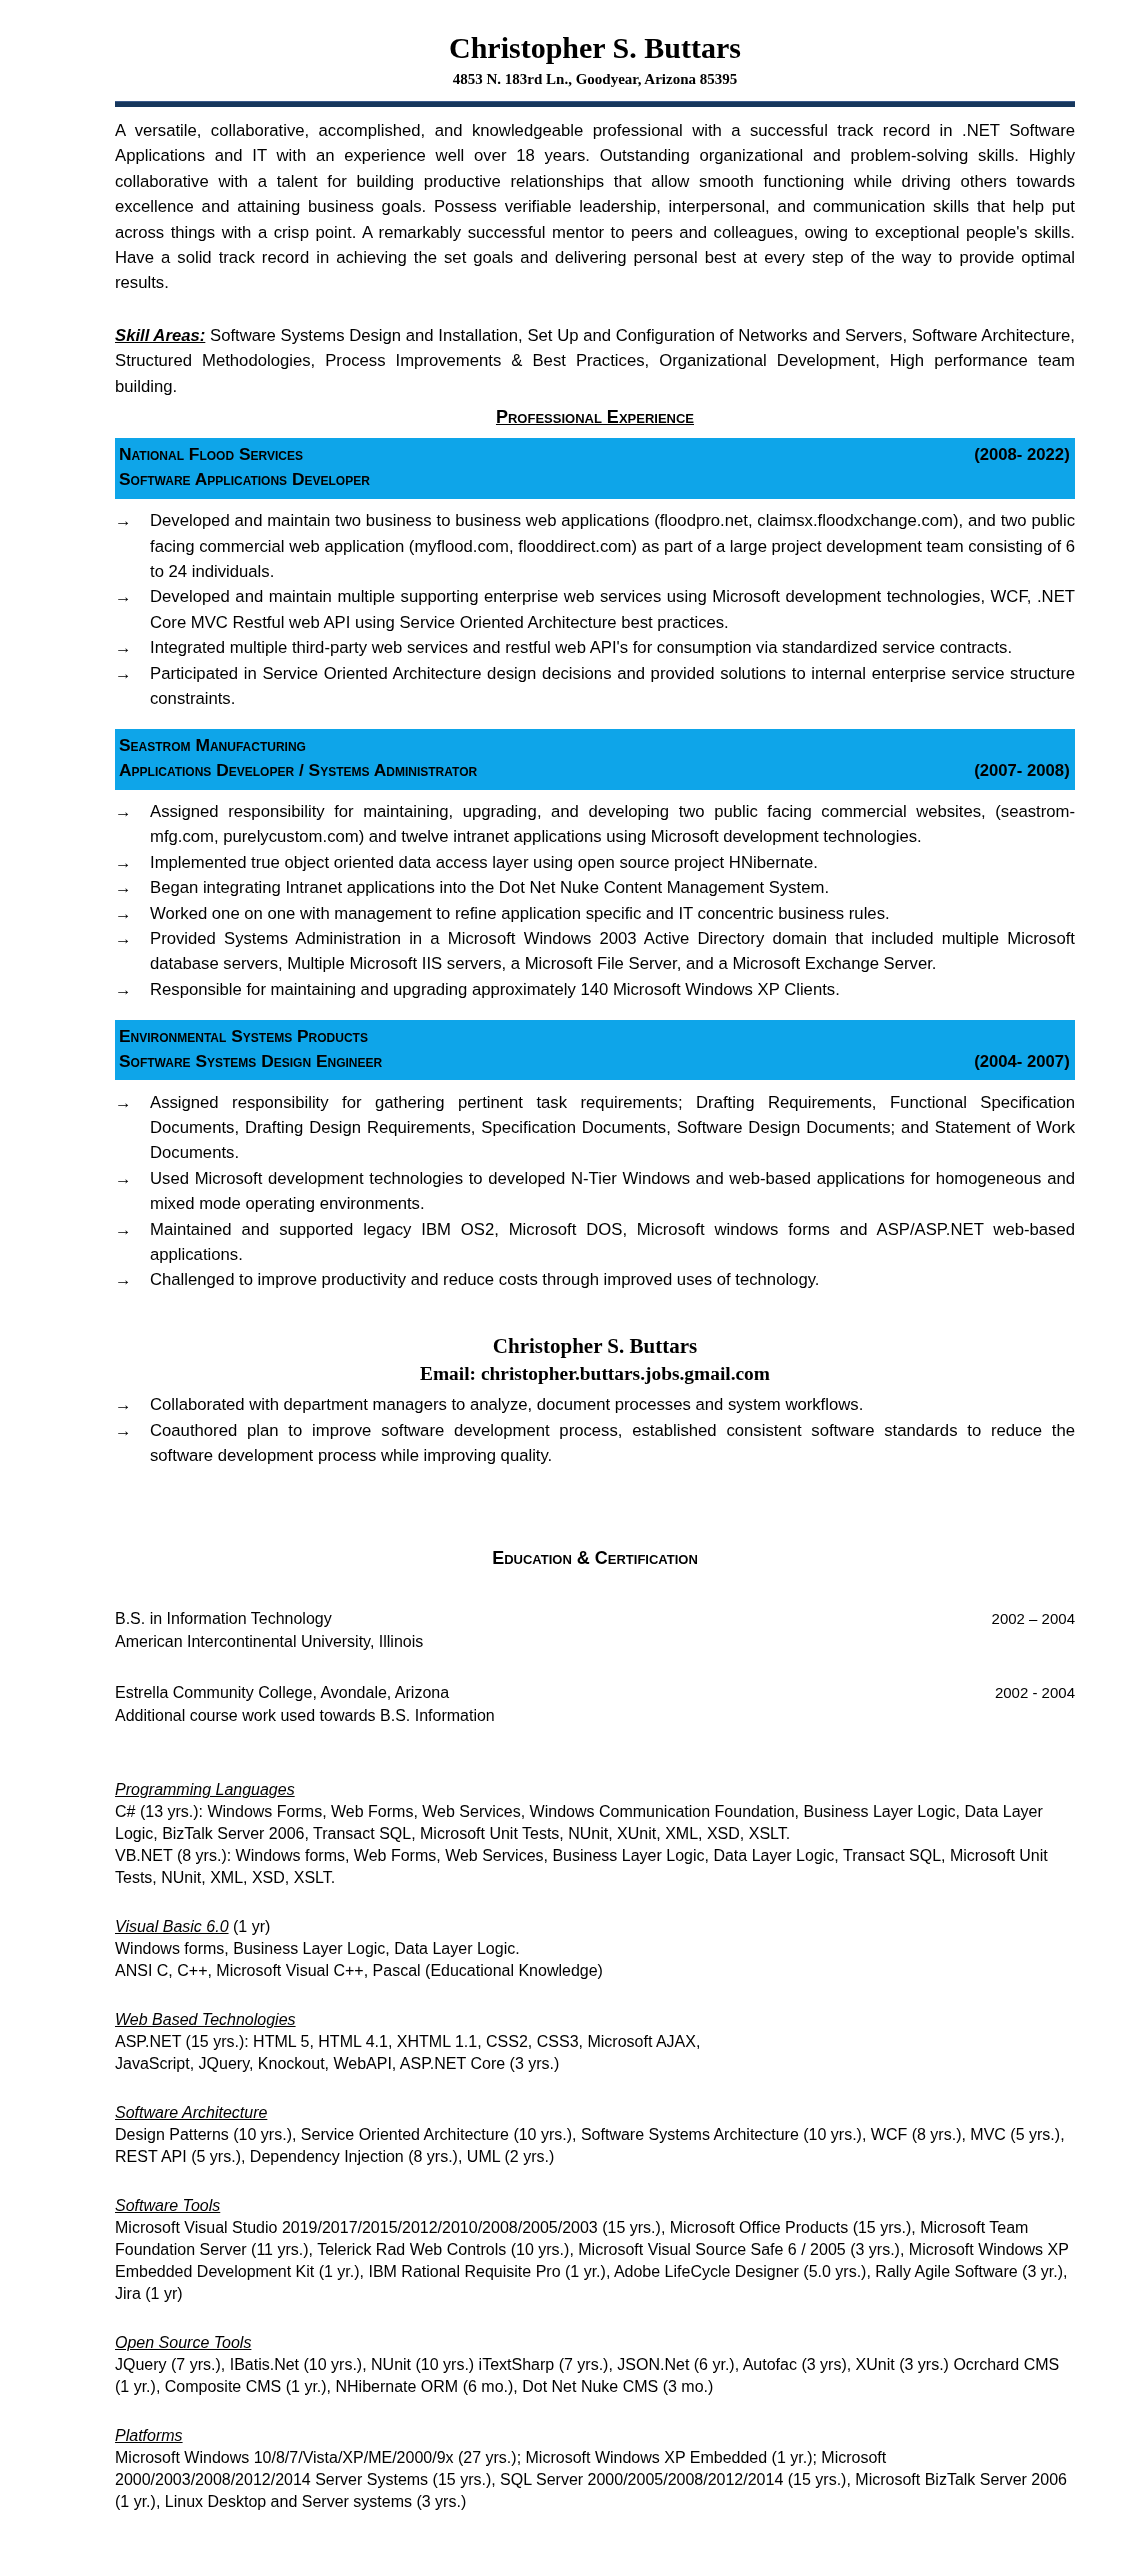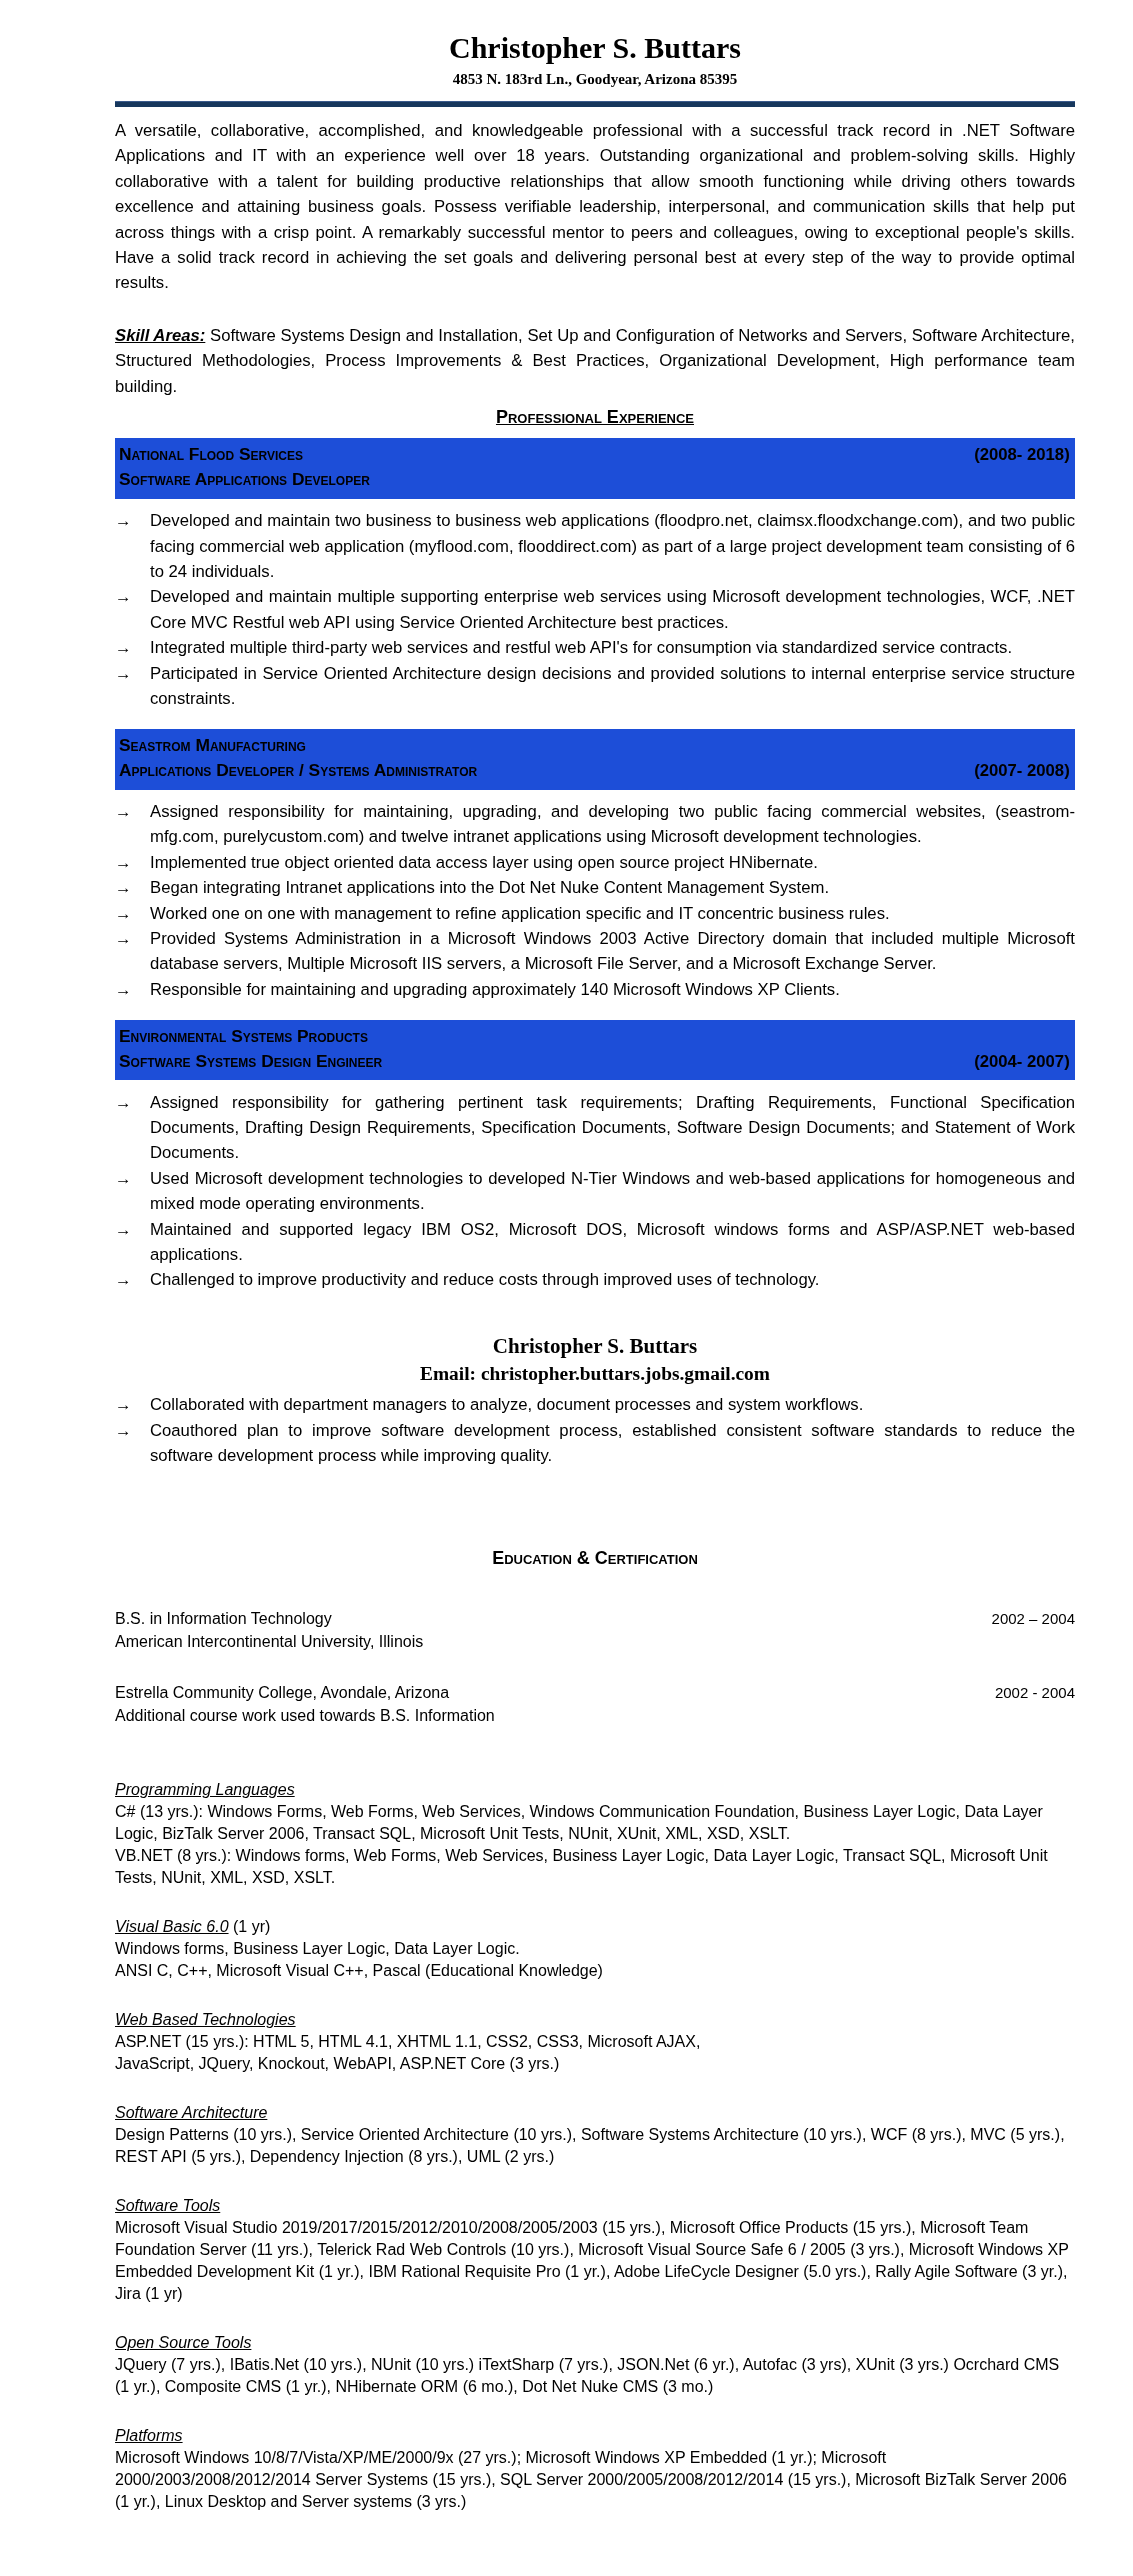--- a/index.html
+++ b/index.html
@@ -26,21 +26,21 @@
   .skill-areas { margin-top: 27px; }
   .skill-label { font-weight: bold; font-style: italic; text-decoration: underline; }
   
   .sec-head {
     text-align: center; font-weight: bold; font-variant: small-caps;
     font-size: 18px; line-height: 23px; margin-top: 6.7px;
   }
   .sec-head.underlined span { text-decoration: underline; }
   
   .band {
-    background: #1d4ed8;
+    background: #0ea5e9;
     margin-top: 9.4px;
     padding: 4px 5.3px 6.7px 4px;
   }
   .band-row { display: flex; justify-content: space-between; align-items: baseline; line-height: 25px; }
   .band-co, .band-title { font-weight: bold; font-variant: small-caps; font-size: 17.4px; }
   .band-date { font-weight: bold; font-size: 16.7px; white-space: nowrap; }
   
   .bullets { margin: 9.4px 0 17.4px 0; }
   .bullet { position: relative; padding-left: 35px; text-align: justify; }
   .arrow { position: absolute; left: 0; top: 0; }
@@ -74,21 +74,21 @@
 
   <p class="para">A versatile, collaborative, accomplished, and knowledgeable professional with a successful track record in .NET Software Applications and IT with an experience well over 18 years. Outstanding organizational and problem-solving skills. Highly collaborative with a talent for building productive relationships that allow smooth functioning while driving others towards excellence and attaining business goals. Possess verifiable leadership, interpersonal, and communication skills that help put across things with a crisp point. A remarkably successful mentor to peers and colleagues, owing to exceptional people's skills. Have a solid track record in achieving the set goals and delivering personal best at every step of the way to provide optimal results.</p>
 
   <p class="para skill-areas"><span class="skill-label">Skill Areas:</span><span> Software Systems Design and Installation, Set Up and Configuration of Networks and Servers, Software Architecture, Structured Methodologies, Process Improvements &amp; Best Practices, Organizational Development, High performance team building.</span></p>
 
   <div class="sec-head underlined"><span>Professional Experience</span></div>
 
   <div class="band">
     <div class="band-row">
       <span class="band-co">National Flood Services</span>
-      <span class="band-date">(2008- 2018)</span>
+      <span class="band-date">(2008- 2022)</span>
     </div>
     <div class="band-row">
       <span class="band-title">Software Applications Developer</span>
     </div>
   </div>
   <div class="bullets">
     <div class="bullet"><span class="arrow">→</span><span>Developed and maintain two business to business web applications (floodpro.net, claimsx.floodxchange.com), and two public facing commercial web application (myflood.com, flooddirect.com) as part of a large project development team consisting of 6 to 24 individuals.</span></div>
     <div class="bullet"><span class="arrow">→</span><span>Developed and maintain multiple supporting enterprise web services using Microsoft development technologies, WCF, .NET Core MVC Restful web API using Service Oriented Architecture best practices.</span></div>
     <div class="bullet"><span class="arrow">→</span><span>Integrated multiple third-party web services and restful web API's for consumption via standardized service contracts.</span></div>
     <div class="bullet"><span class="arrow">→</span><span>Participated in Service Oriented Architecture design decisions and provided solutions to internal enterprise service structure constraints.</span></div>

